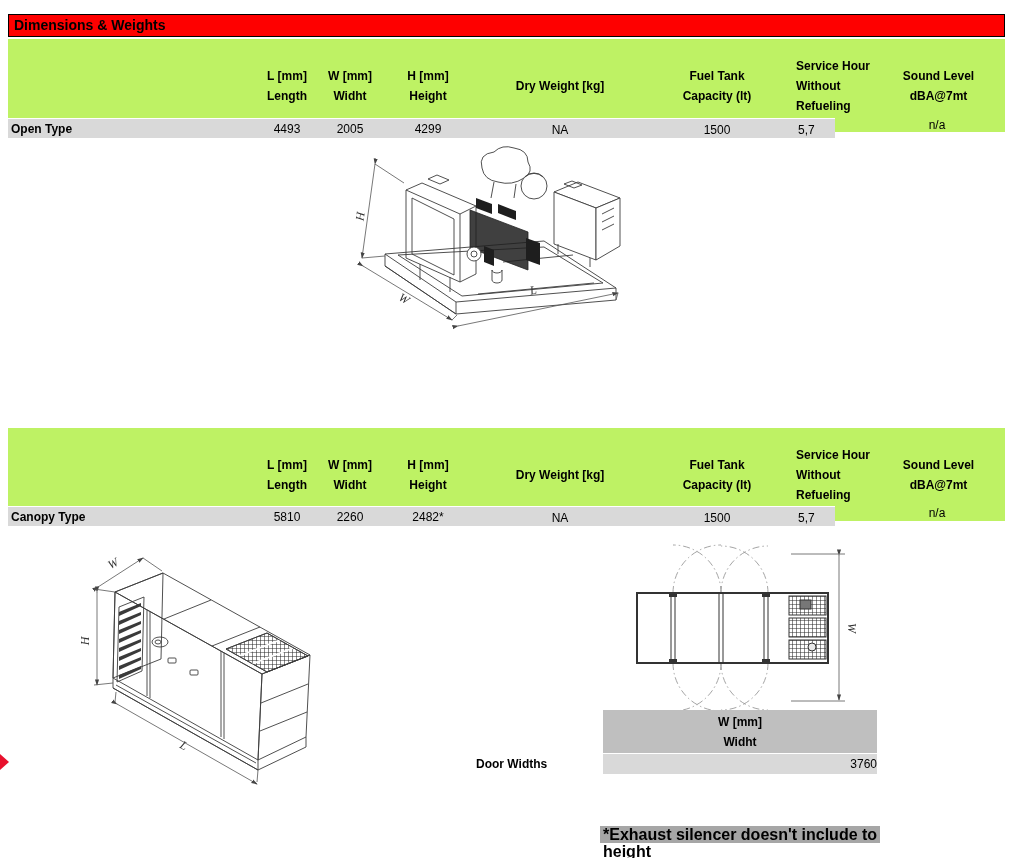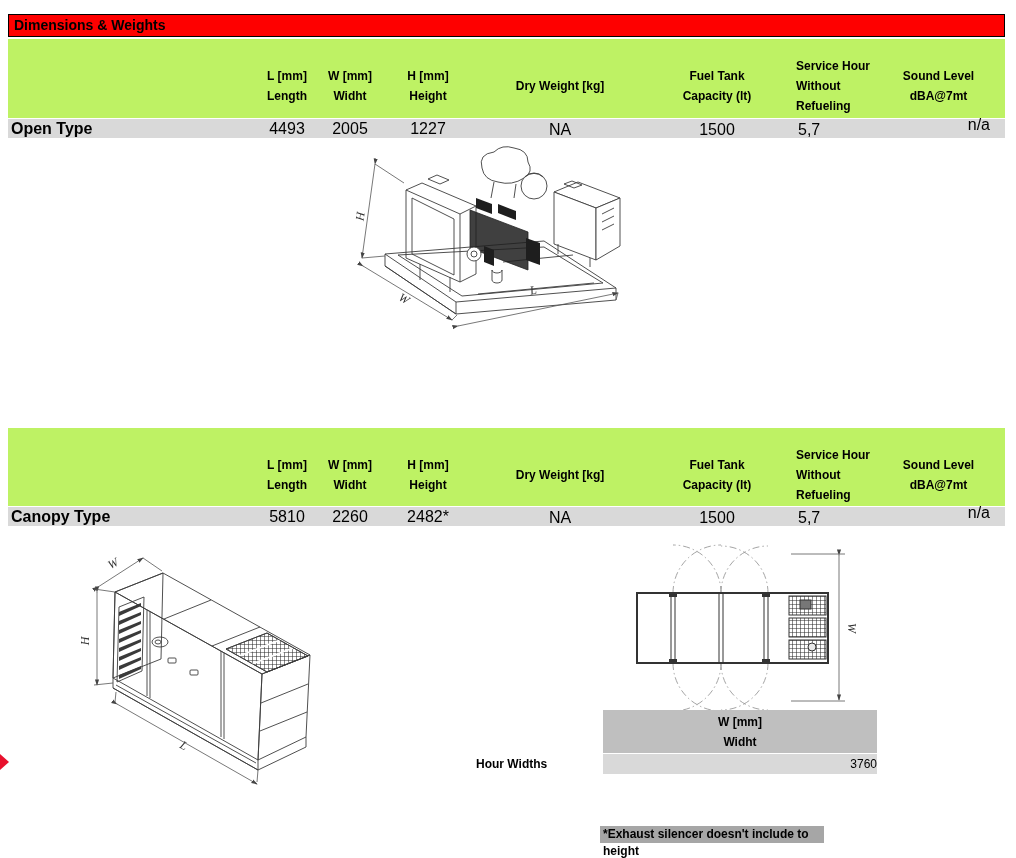--- a/index.html
+++ b/index.html
@@ -8,38 +8,38 @@
   .abs{position:absolute}
   .title-bar{left:8px;top:14px;width:997px;height:23px;background:#fe0000;
        border:1px solid #000;box-sizing:border-box;color:#000000;font-weight:bold;
        font-size:14px;line-height:21px;padding-left:5px}
   .grid8{display:grid;grid-template-columns:244px 70px 56px 100px 164px 150px 80px 133px}
   .thead{left:8px;width:997px;height:93px;background:#bef264;align-items:center}
   .thead.t1{top:39px}.thead.t2{top:428px}
   .hcell{display:flex;flex-direction:column;justify-content:center;align-items:center;
        text-align:center;font-weight:bold;font-size:12px;line-height:20px;white-space:nowrap}
   .hcell.svc{align-items:flex-start;text-align:center;padding-left:4px}
-  .trow{left:8px;width:997px;height:20px;background:#d9d9d9;border-top:1px solid #fff;
-       box-sizing:border-box;font-size:16px;align-items:center}
+  .trow{left:8px;width:827px;height:20px;background:#d9d9d9;border-top:1px solid #fff;
+       box-sizing:border-box;font-size:12px;align-items:center}
   .trow.t1{top:118px}.trow.t2{top:506px}
   .rlabel{font-weight:bold;padding-left:3px;white-space:nowrap}
   .val{text-align:center}
   .val.svc{text-align:left;padding-left:6px}
-  .val.snd{text-align:right;padding-right:15px}
+  .val.snd{text-align:center;padding-right:3px}
   .dn{position:relative;top:1px}
   .up{position:relative;top:-4px}
   .door-hdr{left:603px;top:710px;width:274px;height:43px;background:#bfbfbf;
        display:flex;flex-direction:column;justify-content:center;align-items:center;
        font-weight:bold;font-size:12px;line-height:20px}
   .door-val{left:603px;top:753px;width:274px;height:21px;background:#d9d9d9;
        border-top:1px solid #fff;box-sizing:border-box;text-align:right;
        font-size:12px;line-height:20px}
   .door-label{left:476px;top:757px;font-size:12px;font-weight:bold}
-  .footnote{left:600px;top:826px;width:224px;height:17px;background:#a6a6a6;
-       font-size:12px;font-weight:bold;line-height:17px;padding-left:3px;box-sizing:border-box}
+  .footnote{left:600px;top:826px;width:280px;height:17px;background:#a6a6a6;
+       font-size:16px;font-weight:bold;line-height:17px;padding-left:3px;box-sizing:border-box}
   svg{overflow:visible}
   .dimlbl{font-family:"Liberation Serif",serif;font-style:italic;font-size:12px;
        fill:#333;text-anchor:middle}
 </style>
 </head>
 <body>
 
 <div class="abs title-bar">
   <span>Dimensions &amp; Weights</span>
 </div>
@@ -73,21 +73,21 @@
   <div class="hcell">
     <span>Sound Level</span>
     <span>dBA@7mt</span>
   </div>
 </div>
 
 <div class="abs trow t1 grid8">
   <div class="rlabel">Open Type</div>
   <div class="val">4493</div>
   <div class="val">2005</div>
-  <div class="val">1227</div>
+  <div class="val">4299</div>
   <div class="val dn">NA</div>
   <div class="val dn">1500</div>
   <div class="val svc dn">5,7</div>
   <div class="val snd up">n/a</div>
 </div>
 
 <svg class="abs" style="left:358px;top:142px" width="292" height="196" viewBox="0 0 292 196">
   <defs>
     <marker id="ar1" markerWidth="9" markerHeight="8" refX="7" refY="4" orient="auto">
       <path d="M0,1.4 L8,4 L0,6.6 Z" fill="#444"></path>
@@ -275,20 +275,20 @@
     <rect x="172" y="60" width="11" height="9" fill="#777"></rect>
     <circle cx="184" cy="107" r="4" fill="#e8e8e8"></circle>
   </g>
   <g stroke="#555" stroke-width="0.8" fill="none">
     <path d="M211,15 L211,160" marker-start="url(#ar3)" marker-end="url(#ar3)"></path>
     <path d="M163,14 L217,14 M163,161 L217,161"></path>
   </g>
   <text class="dimlbl" transform="translate(220,88) rotate(90)">W</text>
 </svg>
 
-<div class="abs door-label">Hour Widths</div>
+<div class="abs door-label">Door Widths</div>
 <div class="abs door-hdr">
   <span>W [mm]</span>
   <span>Widht</span>
 </div>
 <div class="abs door-val">3760</div>
 
 <div class="abs footnote">*Exhaust silencer doesn't include to height</div>
 
 </body></html>

